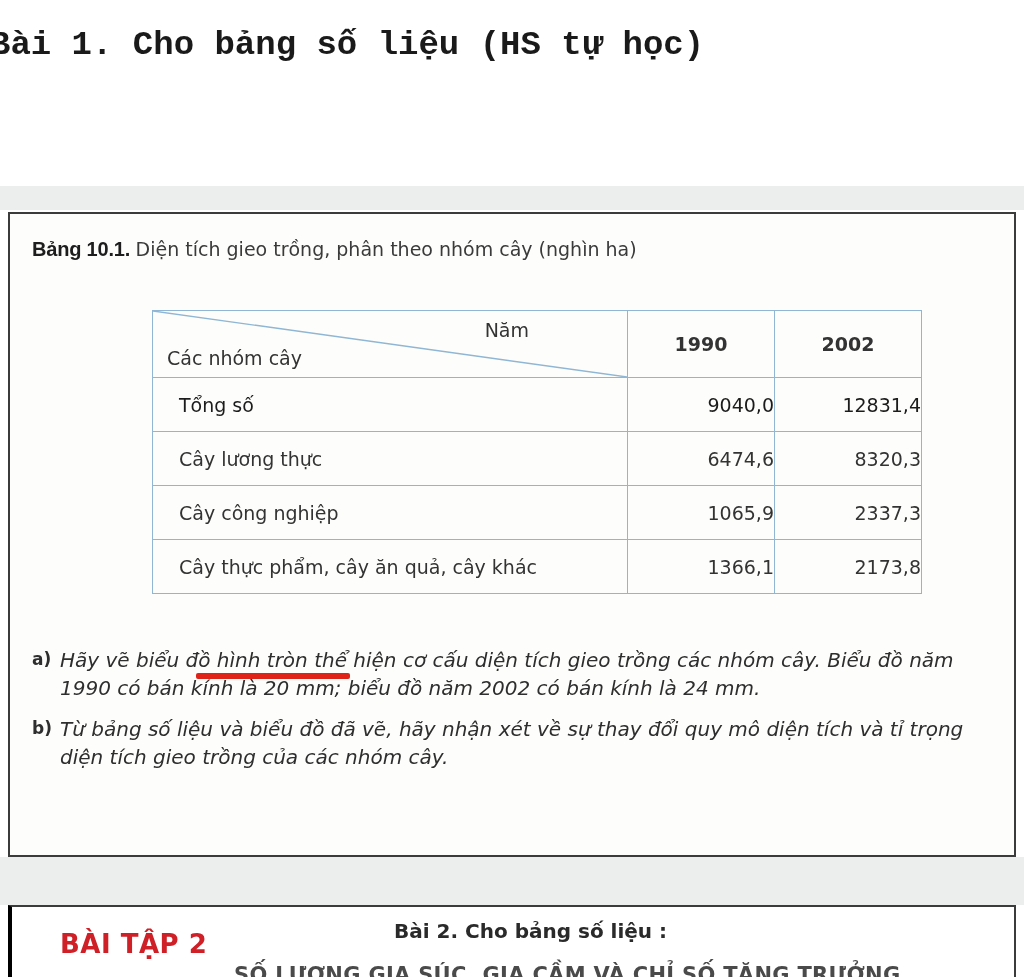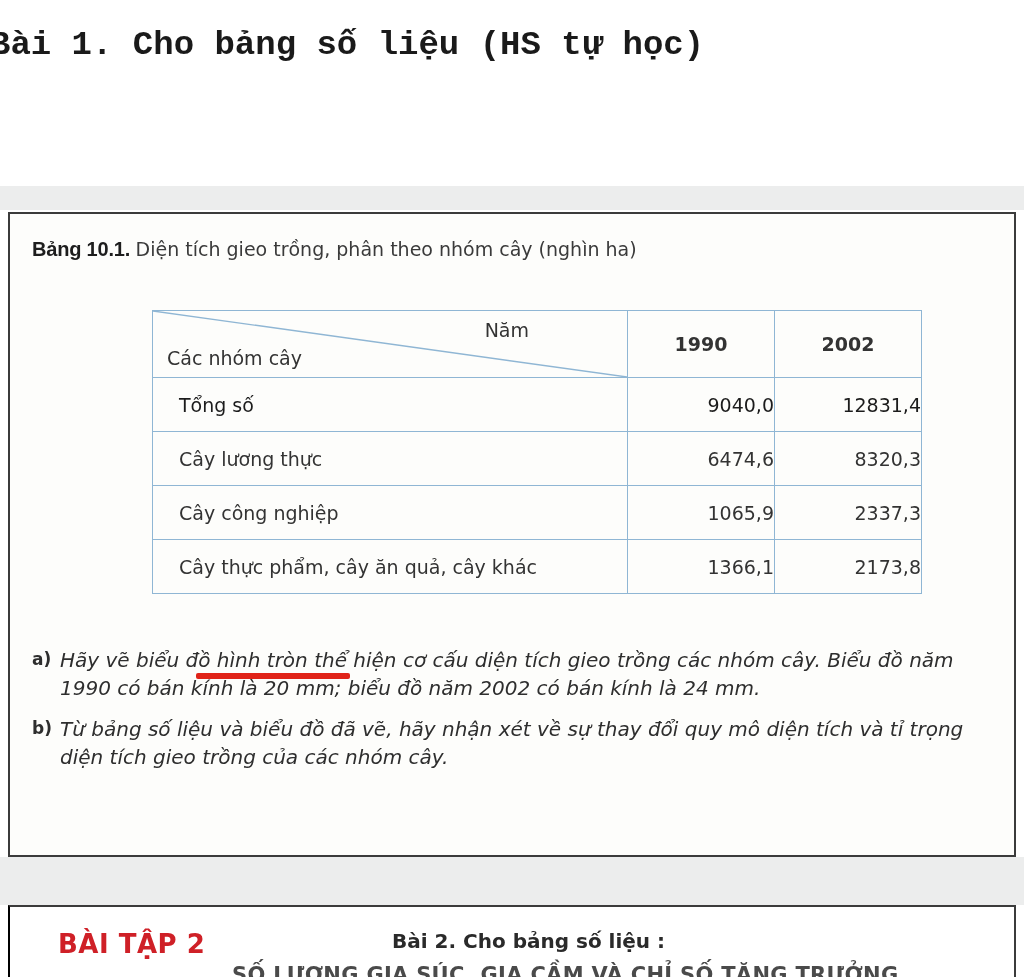--- a/index.html
+++ b/index.html
@@ -199,40 +199,40 @@
     height: 48px;
     background: #eceded;
   }
   .next-page {
     position: absolute;
     left: 8px;
     top: 905px;
     width: 1008px;
     height: 72px;
     background: #ffffff;
-    border-left: 2px solid #000000;
+    border-left: 4px solid #000000;
     border-right: 2px solid #3b3b3b;
     border-top: 2px solid #3b3b3b;
     box-sizing: border-box;
     overflow: hidden;
   }
   .bt2 {
     position: absolute;
     left: 48px;
     top: 22px;
     font-size: 26px;
     font-weight: bold;
     color: #cf2027;
     font-family: "DejaVu Sans", sans-serif;
     letter-spacing: 0.5px;
   }
   .bai2-title {
     position: absolute;
     left: 382px;
-    top: 22px;
+    top: 12px;
     font-size: 20px;
     font-weight: bold;
     color: #2a2a2a;
     font-family: "DejaVu Sans", sans-serif;
   }
   .bai2-sub {
     position: absolute;
     left: 222px;
     top: 56px;
     font-size: 21px;

